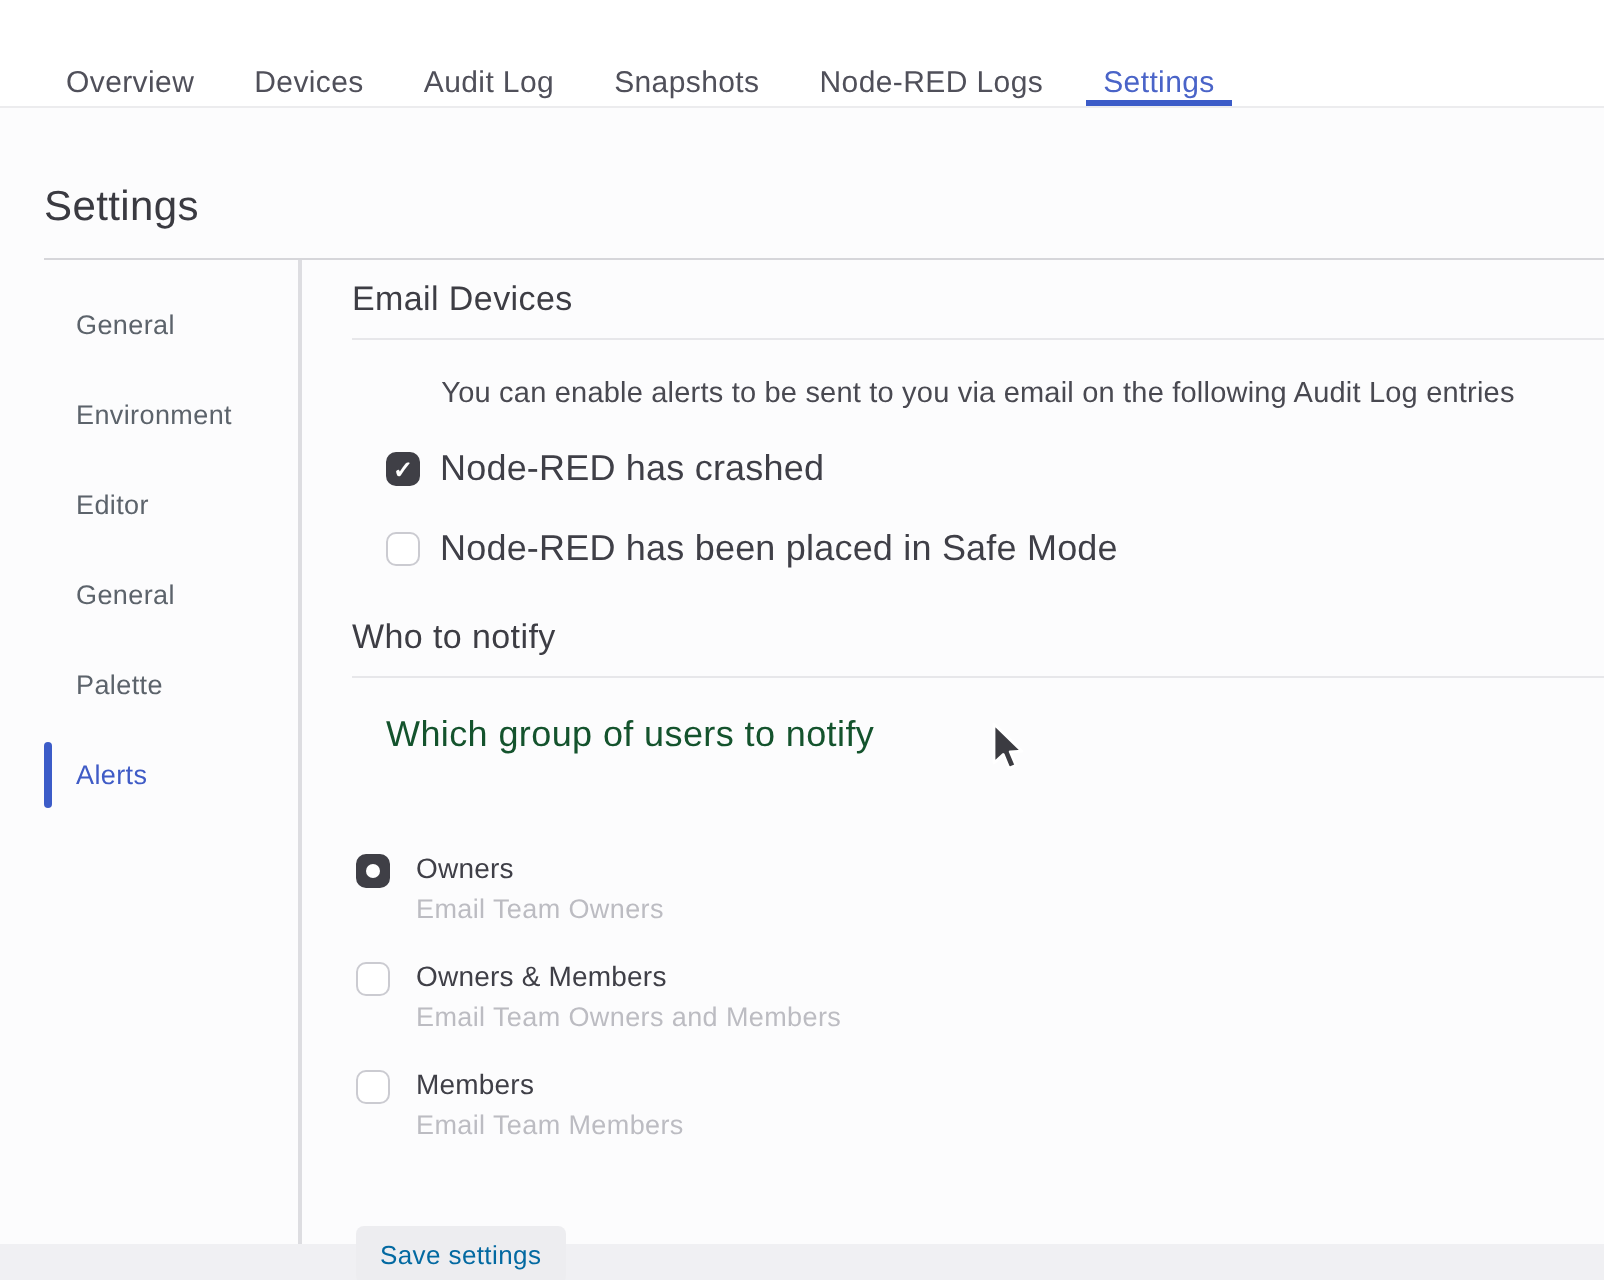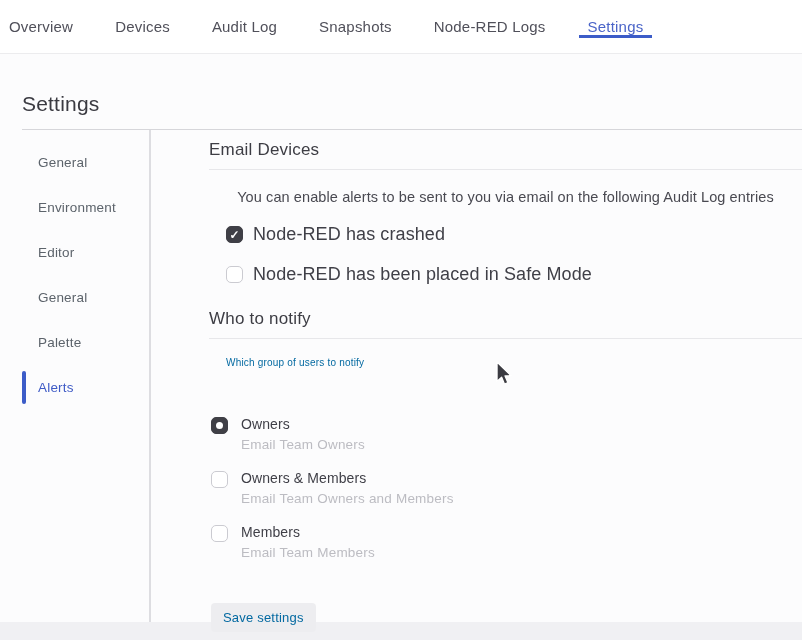--- a/index.html
+++ b/index.html
@@ -16,22 +16,23 @@
     height: 622px;
     background: #fcfcfd;
   }
 
   
   .tabbar {
     height: 54px;
     background: #ffffff;
     border-bottom: 1px solid #ececee;
     display: flex;
-    align-items: center;
-    gap: 24px;
+    align-items: flex-end;
+    padding-left: 24px;
+    gap: 12px;
   }
   .tab {
     display: flex;
     align-items: center;
     padding: 0 9px;
     font-size: 15px;
     color: #50505a;
     letter-spacing: 0.2px;
     cursor: pointer;
     border-bottom: 3px solid transparent;
@@ -56,21 +57,20 @@
     margin-left: 22px;
     border: none;
     border-top: 1px solid #d6d6da;
   }
 
   
   .content {
     display: flex;
     align-items: stretch;
     height: 492px;
-    gap: 33px;
   }
   .sidebar {
     width: 151px;
     border-right: 2px solid #dddde1;
     padding-top: 10px;
     flex-shrink: 0;
   }
   .side-item {
     position: relative;
     height: 45px;
@@ -149,22 +149,22 @@
     font-size: 18px;
     color: #3f3f47;
     letter-spacing: 0.1px;
   }
 
   .who-title { margin-top: 24px; }
 
   .hint {
     margin-top: 18px;
     margin-left: 17px;
-    font-size: 10px;
-    color: #0369a1;
+    font-size: 18px;
+    color: #14532d;
     letter-spacing: 0.2px;
   }
 
   
   .radio-group { margin-top: 48px; margin-left: 2px; }
   .radio-row {
     display: flex;
     align-items: flex-start;
     gap: 13px;
     margin-bottom: 18px;

